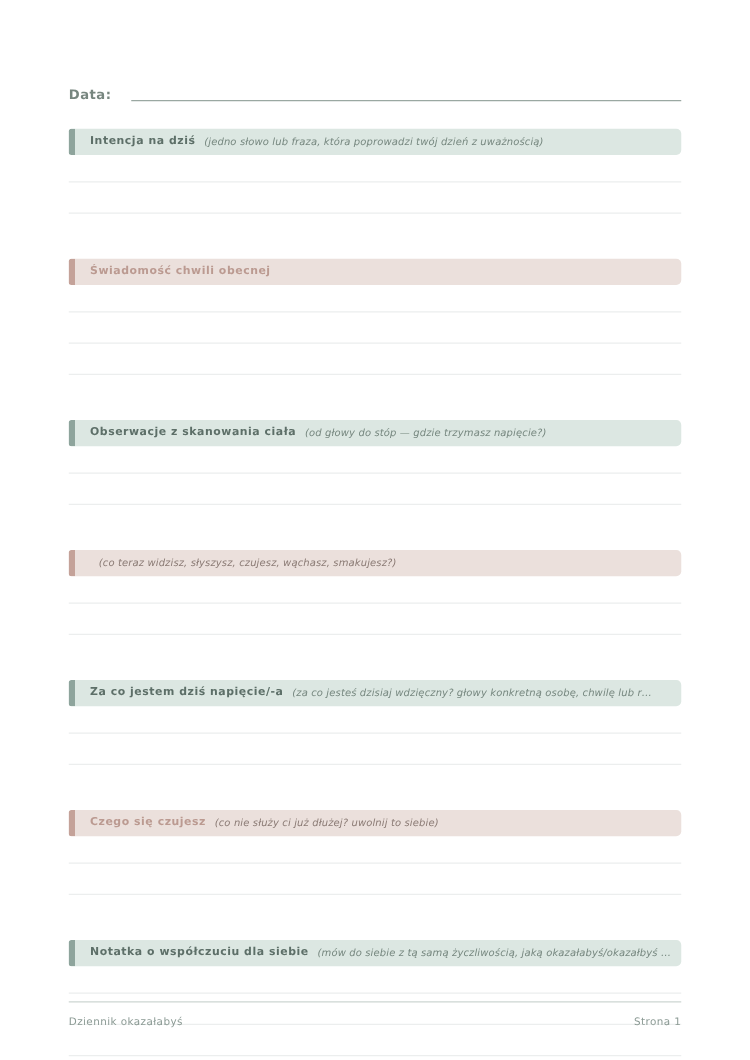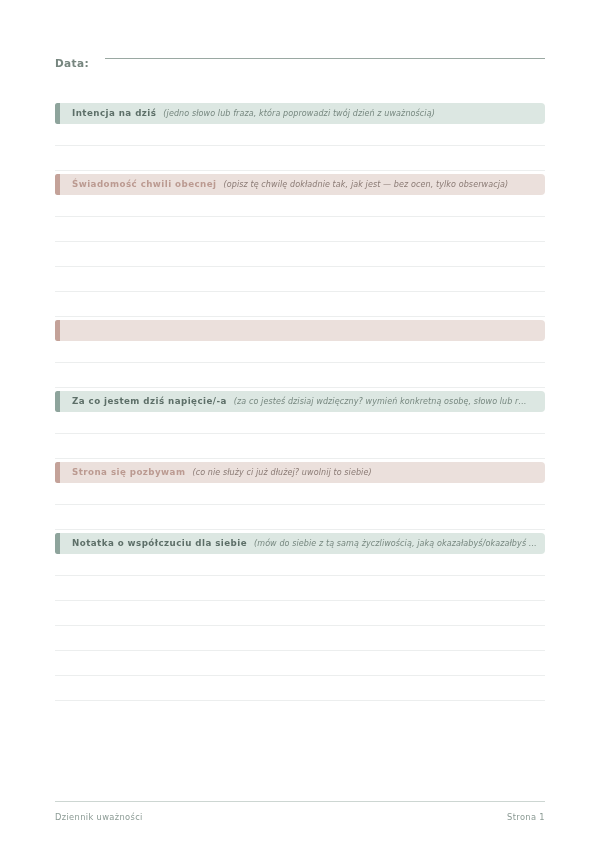--- a/index.html
+++ b/index.html
@@ -21,20 +21,21 @@
     position: relative;
     width: 600px;
     height: 848px;
     box-sizing: border-box;
     padding: 0 55px;
   }
 
   
   .date-row {
     display: flex;
+    align-items: flex-end;
     padding-top: 57px;
     height: 26px;
   }
   .date-label {
     font-size: 10.5px;
     font-weight: bold;
     letter-spacing: 0.4px;
     color: #77867f;
     white-space: nowrap;
     padding-right: 16px;
@@ -45,21 +46,21 @@
     border-bottom: 1px solid #9aa8a2;
     height: 1px;
     margin-bottom: 2px;
   }
 
   
   .sections {
     margin-top: 20px;
   }
   .section {
-    margin-bottom: 3px;
+    margin-bottom: 36px;
   }
   .section:last-child { margin-bottom: 16px; }
 
   .band {
     position: relative;
     display: flex;
     align-items: center;
     height: 21px;
     border-radius: 2px 4px 4px 2px;
     padding-left: 17px;
@@ -152,58 +153,63 @@
         </div>
         <div class="lines">
           <div class="wline"></div>
           <div class="wline"></div>
         </div>
       </div>
       <div class="section theme-blush">
         <div class="band">
           <span class="accent"></span>
           <span class="band-title">Świadomość chwili obecnej</span>
-          <span class="band-hint">(opisz tę chwilę dokładnie tak, jak jest — bez ocen, tylko obserwacja)</span>
-        </div>
-        <div class="lines">
-          <div class="wline"></div>
-          <div class="wline"></div>
-          <div class="wline"></div>
-        </div>
-      </div>
-      <div class="section theme-sage">
+        </div>
+        <div class="lines">
+          <div class="wline"></div>
+          <div class="wline"></div>
+          <div class="wline"></div>
+        </div>
+      </div>
+      <div class="section theme-sage">
+        <div class="band">
+          <span class="accent"></span>
+          <span class="band-title">Obserwacje z skanowania ciała</span>
+          <span class="band-hint">(od głowy do stóp — gdzie trzymasz napięcie?)</span>
+        </div>
         <div class="lines">
           <div class="wline"></div>
           <div class="wline"></div>
         </div>
       </div>
       <div class="section theme-blush">
         <div class="band">
           <span class="accent"></span>
+          <span class="band-hint">(co teraz widzisz, słyszysz, czujesz, wąchasz, smakujesz?)</span>
         </div>
         <div class="lines">
           <div class="wline"></div>
           <div class="wline"></div>
         </div>
       </div>
       <div class="section theme-sage">
         <div class="band">
           <span class="accent"></span>
           <span class="band-title">Za co jestem dziś napięcie/-a</span>
-          <span class="band-hint">(za co jesteś dzisiaj wdzięczny? wymień konkretną osobę, słowo lub r…</span>
+          <span class="band-hint">(za co jesteś dzisiaj wdzięczny? głowy konkretną osobę, chwilę lub r…</span>
         </div>
         <div class="lines">
           <div class="wline"></div>
           <div class="wline"></div>
         </div>
       </div>
       <div class="section theme-blush">
         <div class="band">
           <span class="accent"></span>
-          <span class="band-title">Strona się pozbywam</span>
+          <span class="band-title">Czego się czujesz</span>
           <span class="band-hint">(co nie służy ci już dłużej? uwolnij to siebie)</span>
         </div>
         <div class="lines">
           <div class="wline"></div>
           <div class="wline"></div>
         </div>
       </div>
       <div class="section theme-sage">
         <div class="band">
           <span class="accent"></span>
@@ -217,18 +223,18 @@
           <div class="wline"></div>
           <div class="wline"></div>
           <div class="wline"></div>
         </div>
       </div>
     </div>
 
   <div class="footer">
     <div class="footer-rule"></div>
     <div class="footer-row">
-      <span>Dziennik uważności</span>
+      <span>Dziennik okazałabyś</span>
       <span>Strona 1</span>
     </div>
   </div>
 
 </div>
 
 </body></html>

